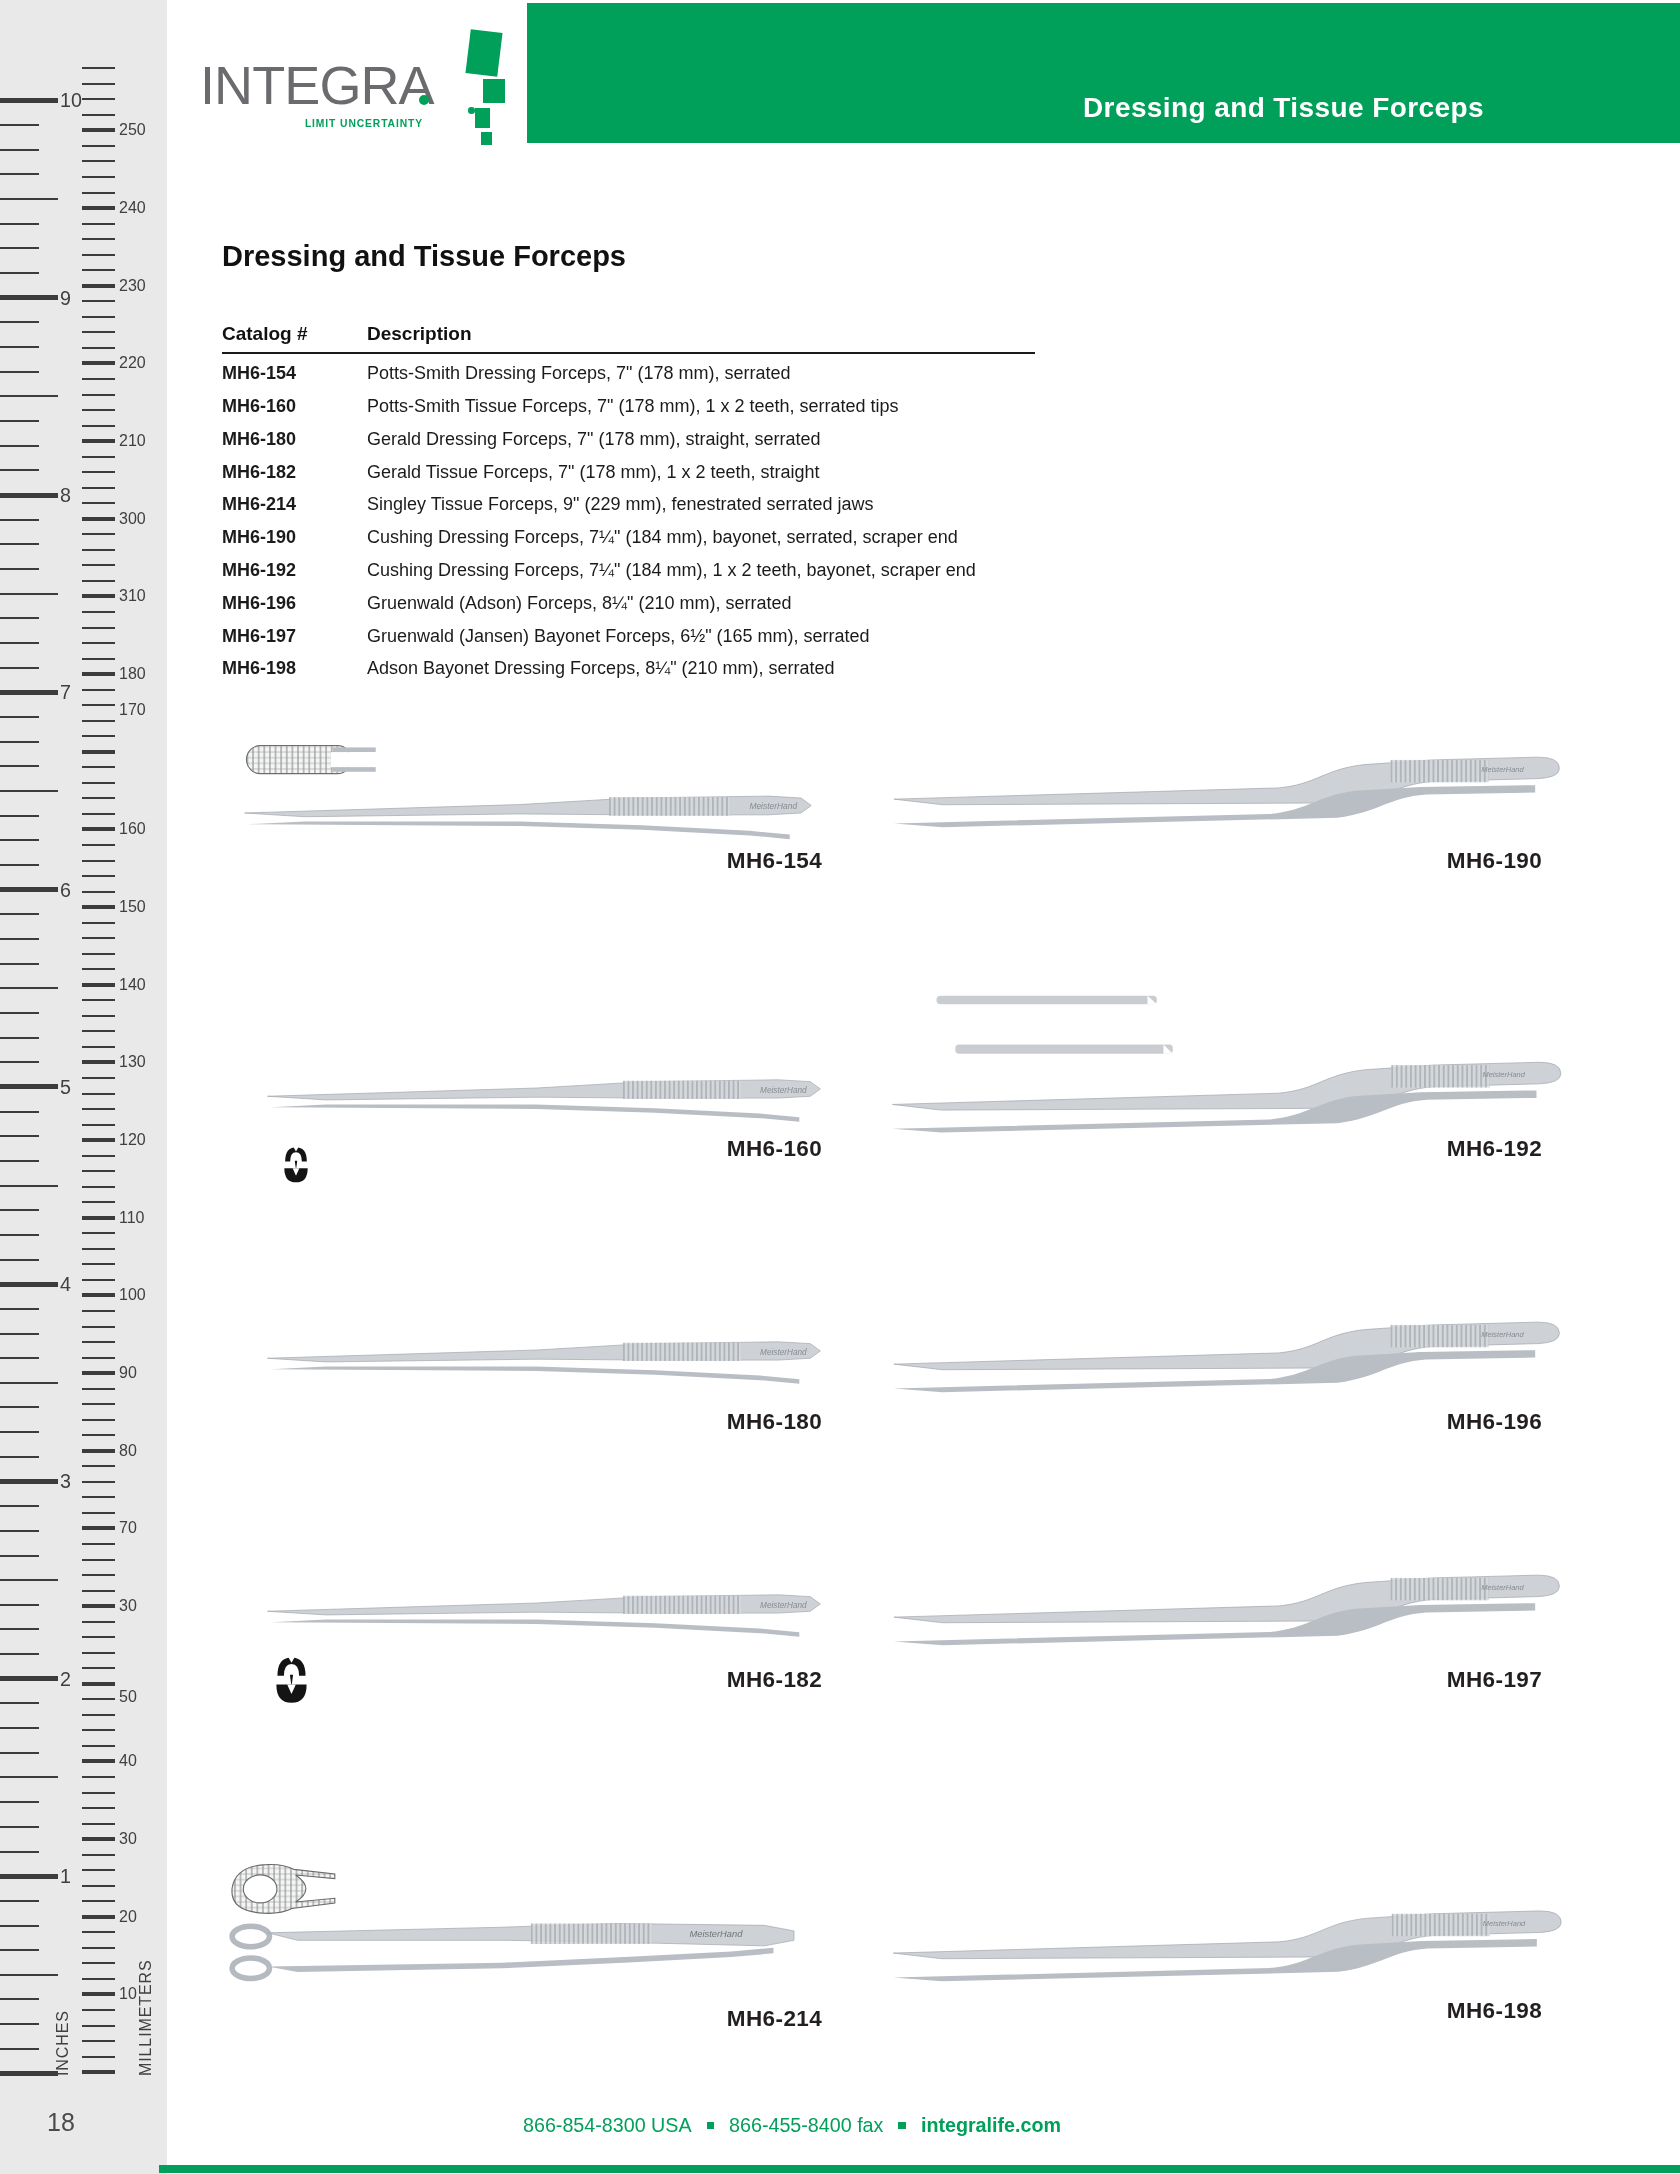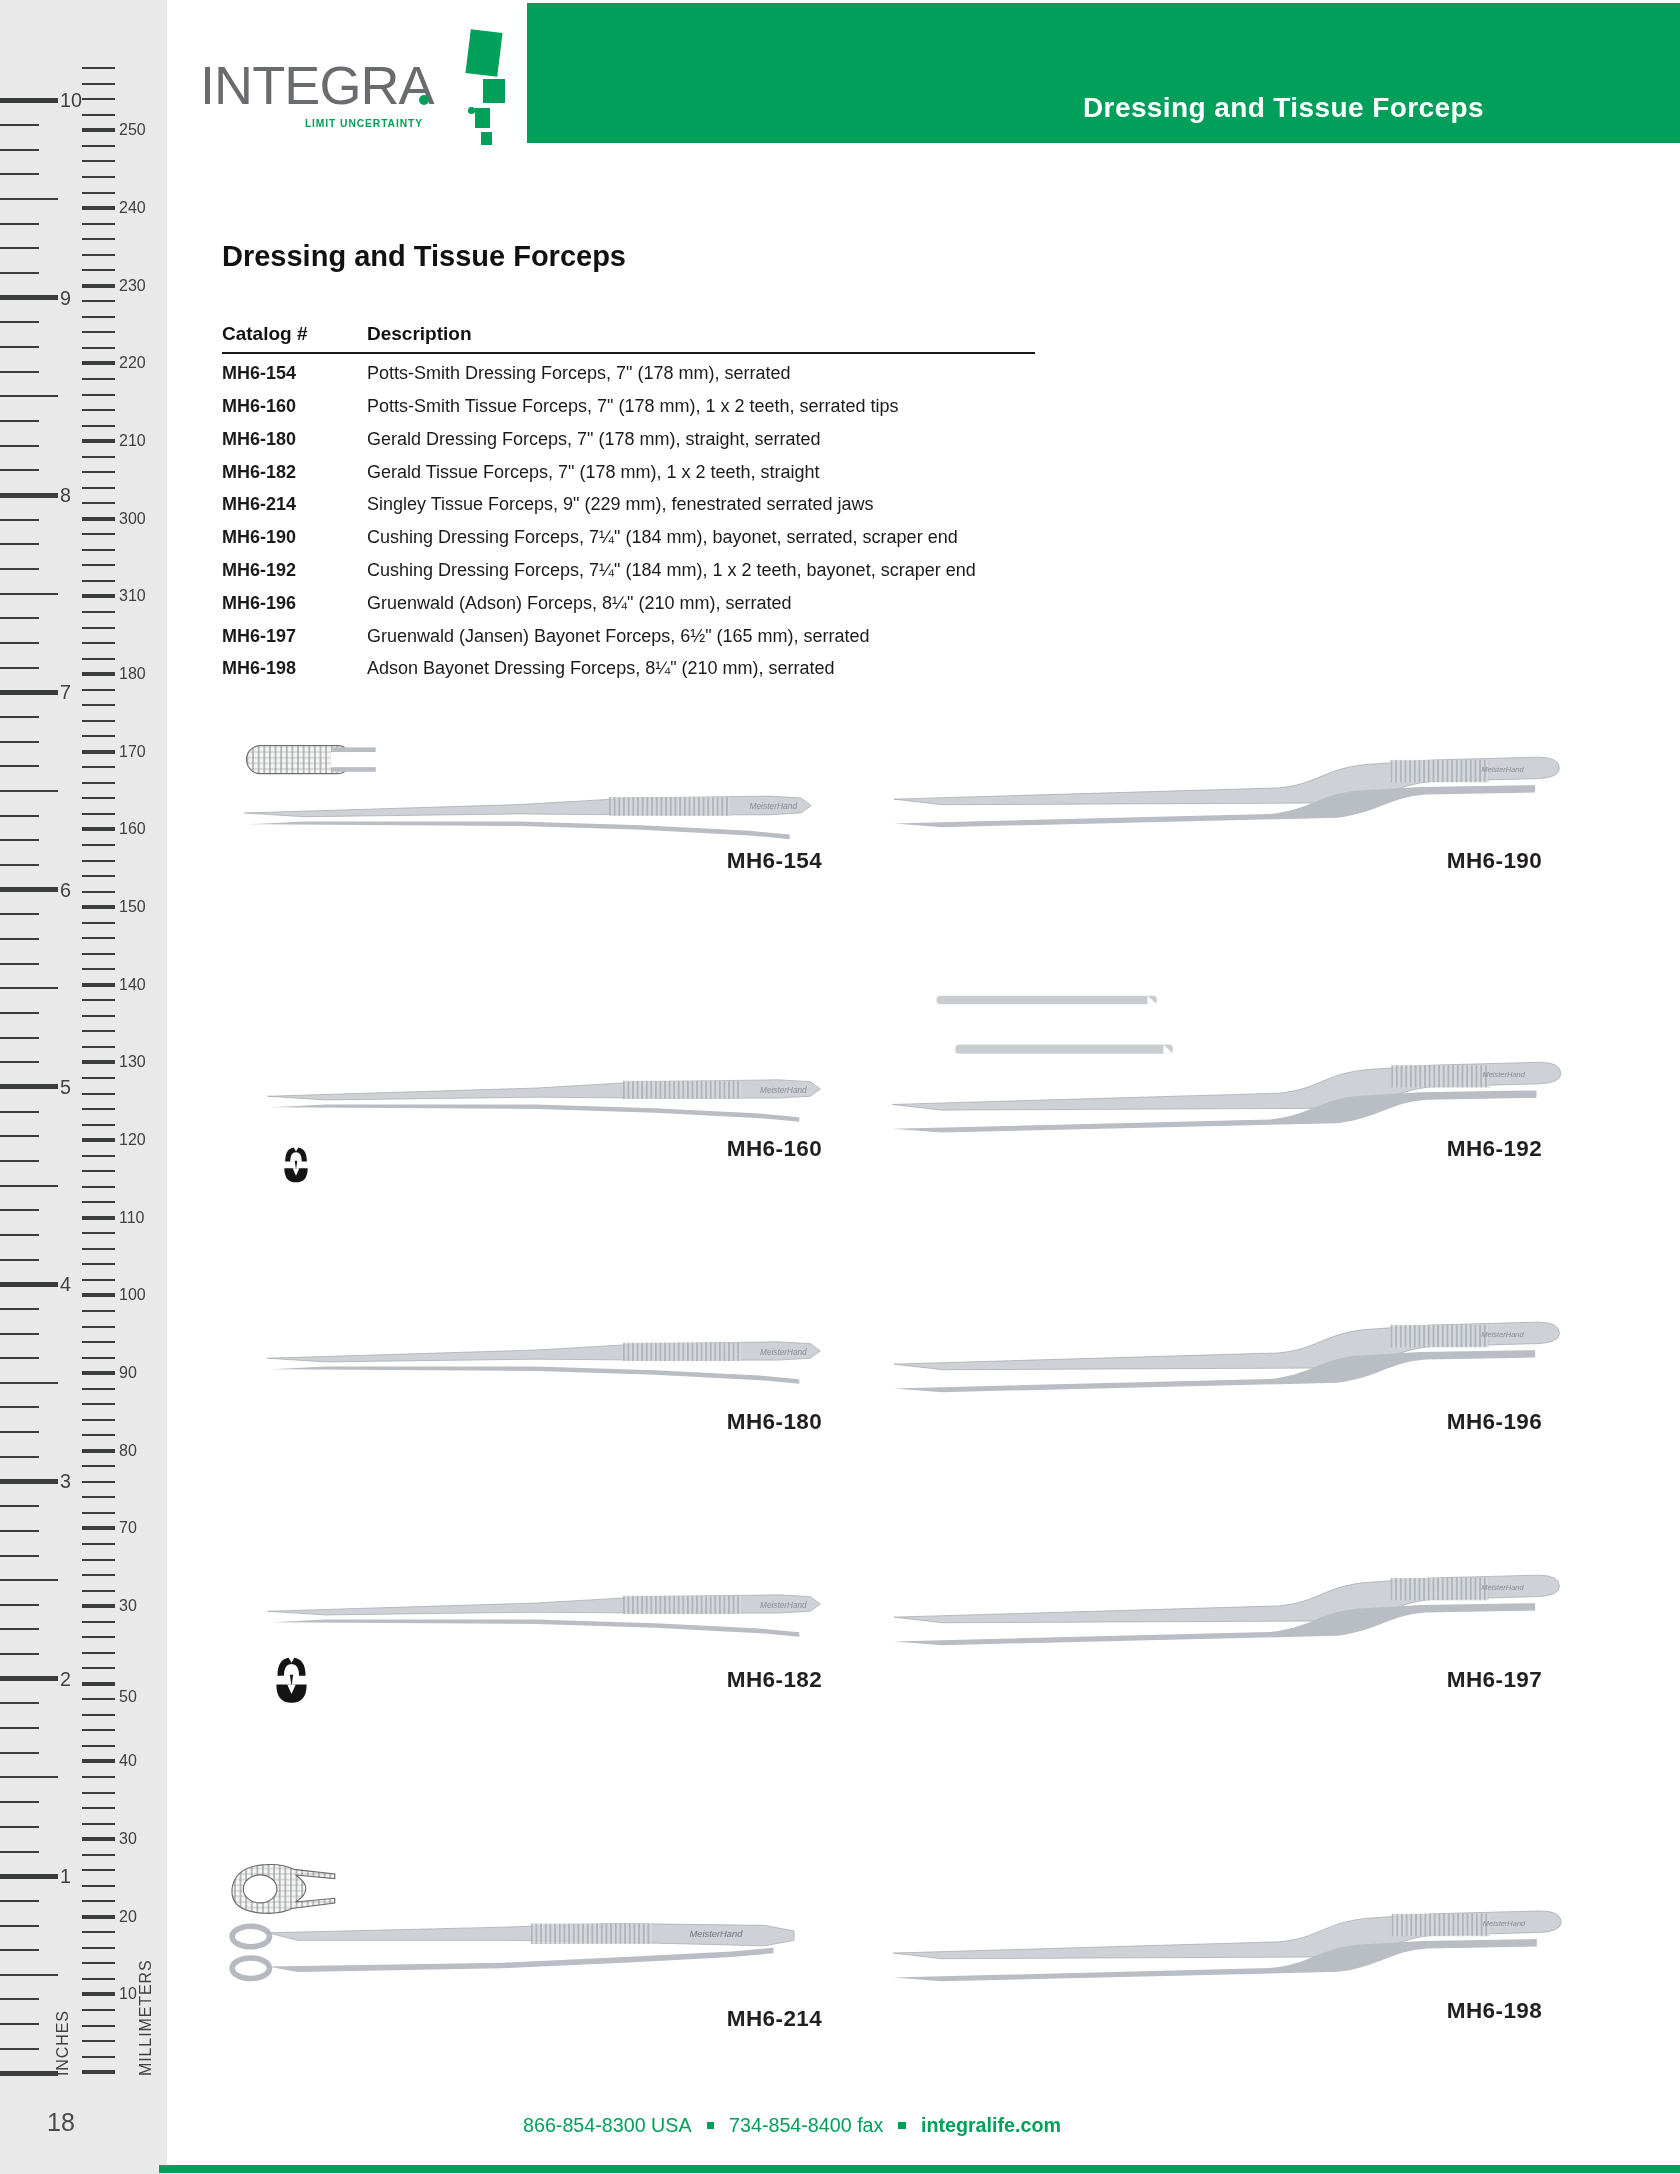--- a/index.html
+++ b/index.html
@@ -231,21 +231,21 @@
       <div class="tick" style="left: 82px; top: 627px; width: 33px; height: 1.6px;"></div>
       <div class="tick" style="left: 82px; top: 642px; width: 33px; height: 1.6px;"></div>
       <div class="tick" style="left: 82px; top: 658px; width: 33px; height: 1.6px;"></div>
       <div class="tick" style="left: 82px; top: 672px; width: 33px; height: 3.7px;"></div>
       <div class="tick-label-mm" style="top: 674px;">180</div>
       <div class="tick" style="left: 82px; top: 689px; width: 33px; height: 1.6px;"></div>
       <div class="tick" style="left: 82px; top: 704px; width: 33px; height: 1.6px;"></div>
       <div class="tick" style="left: 82px; top: 720px; width: 33px; height: 1.6px;"></div>
       <div class="tick" style="left: 82px; top: 735px; width: 33px; height: 1.6px;"></div>
       <div class="tick" style="left: 82px; top: 750px; width: 33px; height: 3.7px;"></div>
-      <div class="tick-label-mm" style="top: 752px;">170</div>
+      <div class="tick-label-mm" style="top: 710px;">170</div>
       <div class="tick" style="left: 82px; top: 766px; width: 33px; height: 1.6px;"></div>
       <div class="tick" style="left: 82px; top: 782px; width: 33px; height: 1.6px;"></div>
       <div class="tick" style="left: 82px; top: 797px; width: 33px; height: 1.6px;"></div>
       <div class="tick" style="left: 82px; top: 813px; width: 33px; height: 1.6px;"></div>
       <div class="tick" style="left: 82px; top: 827px; width: 33px; height: 3.7px;"></div>
       <div class="tick-label-mm" style="top: 829px;">160</div>
       <div class="tick" style="left: 82px; top: 844px; width: 33px; height: 1.6px;"></div>
       <div class="tick" style="left: 82px; top: 860px; width: 33px; height: 1.6px;"></div>
       <div class="tick" style="left: 82px; top: 875px; width: 33px; height: 1.6px;"></div>
       <div class="tick" style="left: 82px; top: 891px; width: 33px; height: 1.6px;"></div>
@@ -475,20 +475,20 @@
 
   <svg class="prod-img" style="left:867px;top:1893px;" width="712" height="108" viewBox="0 0 760 115">
     <use href="#g-bayonet" x="20" y="8"></use>
   </svg>
   <div class="prod-label" style="left:1415px;top:1998px;">MH6-198</div>
 
   <div class="abs" id="page-num">18</div>
   <div class="abs" id="footer" style="color: rgb(0, 160, 90);">
     <span>866-854-8300 USA</span>
     <span class="ftr-sq" style="background: rgb(0, 160, 90);"></span>
-    <span>734-854-8400 fax</span>
+    <span>866-455-8400 fax</span>
     <span class="ftr-sq" style="background: rgb(0, 160, 90);"></span>
     <span style="font-weight:700;">integralife.com</span>
   </div>
   <div class="abs" id="bottom-rule" style="background: rgb(0, 160, 90);"></div>
 
 </div>
 
 
 </body></html>

